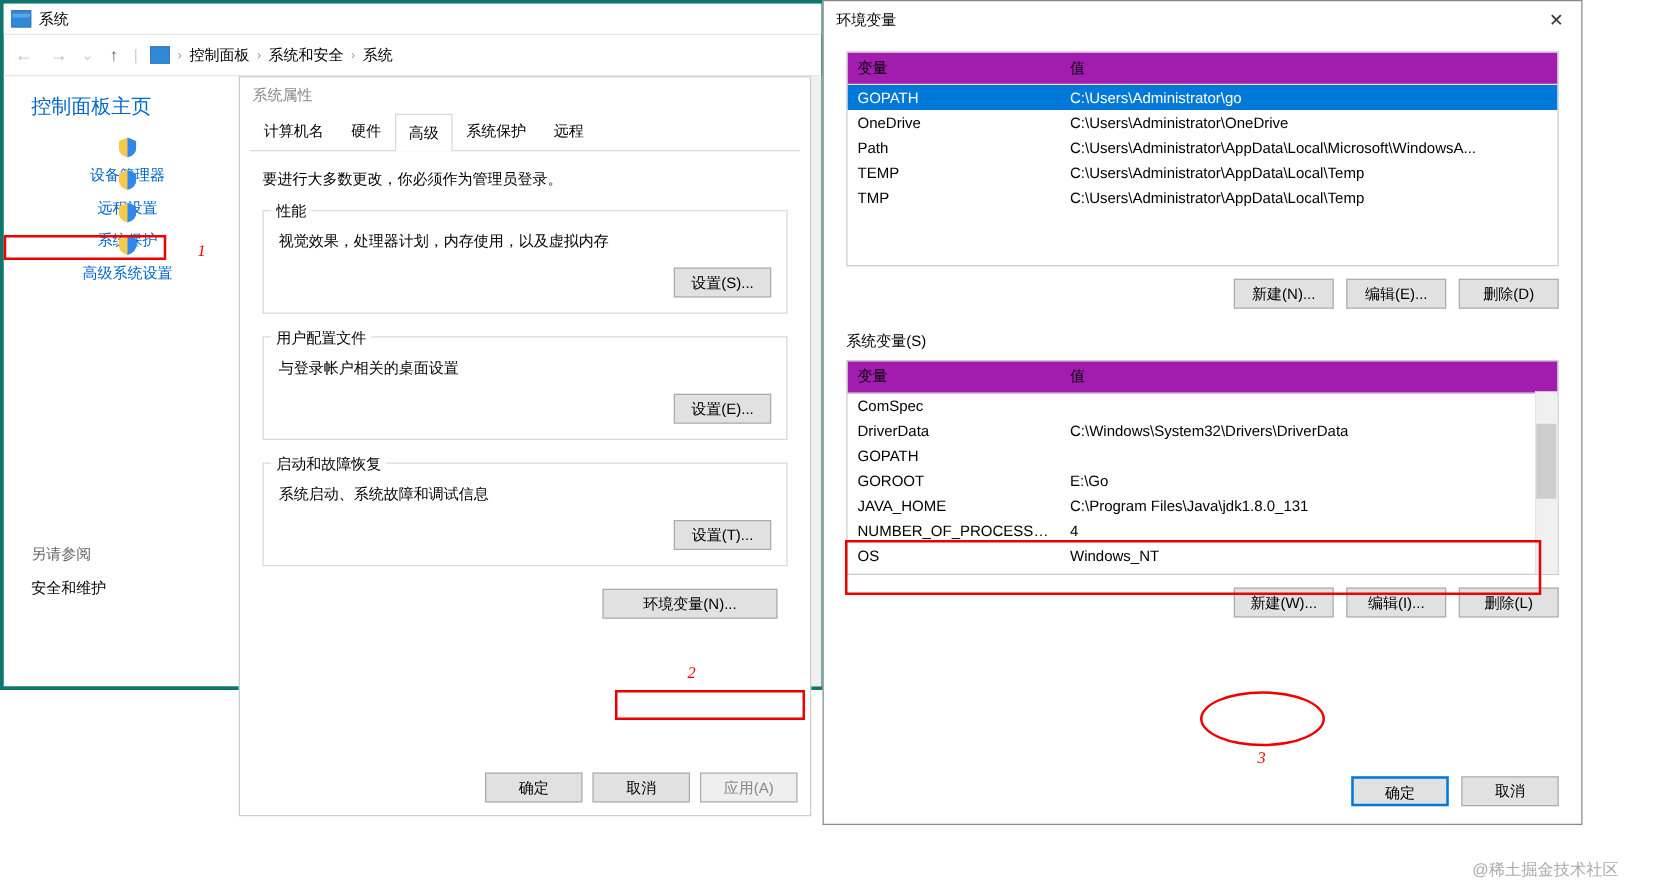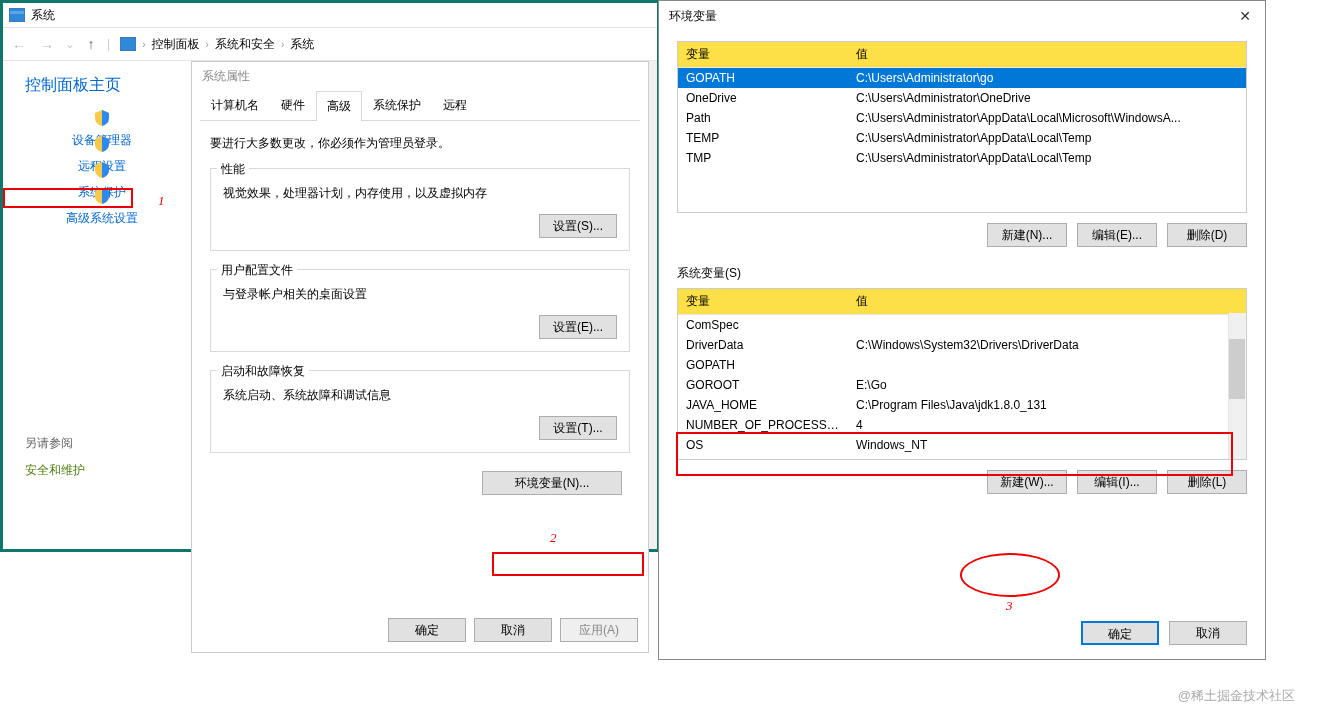--- a/index.html
+++ b/index.html
@@ -20,21 +20,21 @@
     .bc-item { color: #000; }
 
     .system-body { display: flex; height: calc(100% - 58px); }
     .sidebar { width: 188px; padding: 14px 0 0 0; }
     .sidebar-home { color: #0066cc; font-size: 16px; margin: 0 0 14px 22px; }
     .sidebar-item { display: flex; align-items: center; gap: 6px; margin: 6px 0 6px 10px; color: #0066cc; font-size: 12px; height: 20px; flex-direction: column; }
     .shield { width: 14px; height: 16px; position: relative; }
     .shield svg { width: 14px; height: 16px; }
     .sidebar-bottom { position: absolute; bottom: 70px; left: 0; width: 188px; padding-left: 22px; }
     .sidebar-bottom .label { color: #666; font-size: 12px; margin-bottom: 10px; }
-    .sidebar-bottom .link { color: #4d7c0f; font-size: 12px; }
+    .sidebar-bottom .link { color: #000000; font-size: 12px; }
 
     .main-area { flex: 1; background: #f0f0f0; padding: 10px 0 0 0; position: relative; }
 
     
     .sysprop { position: absolute; left: 0; top: 0; width: 458px; height: 592px; background: #fff; border: 1px solid #ccc; }
     .sysprop-title { height: 28px; display: flex; align-items: center; padding: 0 10px; font-size: 12px; color: #888; }
     .tab-row { display: flex; border-bottom: 1px solid #d9d9d9; margin: 0 8px; }
     .tab { padding: 6px 10px; font-size: 12px; color: #000; border: 1px solid transparent; border-bottom: none; cursor: default; }
     .tab.active { border-color: #d9d9d9; background: #fff; position: relative; top: 1px; }
     .sysprop-body { padding: 14px 18px; }
@@ -50,21 +50,21 @@
     .dialog-buttons { position: absolute; bottom: 10px; right: 10px; display: flex; gap: 8px; }
 
     
     .env-window { position: absolute; left: 658px; top: 0; width: 608px; height: 660px; background: #fff; border: 1px solid #888; }
     .env-title { height: 30px; display: flex; align-items: center; justify-content: space-between; padding: 0 10px; font-size: 12px; }
     .env-close { font-size: 14px; color: #333; width: 20px; text-align: center; }
     .env-body { padding: 10px 18px; }
     .group-label { font-size: 12px; margin: 6px 0 6px 0; }
     .var-table { border: 1px solid #ccc; height: 172px; overflow: hidden; background: #fff; }
     .var-table.sys { height: 172px; position: relative; }
-    .vt-head { display: flex; border-bottom: 1px solid #e5e5e5; background: #fde047; }
+    .vt-head { display: flex; border-bottom: 1px solid #e5e5e5; background: #a21caf; }
     .vt-head .col1 { width: 170px; padding: 4px 8px; font-size: 12px; }
     .vt-head .col2 { flex: 1; padding: 4px 8px; font-size: 12px; }
     .vt-row { display: flex; font-size: 12px; }
     .vt-row .col1 { width: 170px; padding: 3px 8px; white-space: nowrap; overflow: hidden; text-overflow: ellipsis; }
     .vt-row .col2 { flex: 1; padding: 3px 8px; white-space: nowrap; overflow: hidden; text-overflow: ellipsis; }
     .vt-row.selected { background: #0078d7; color: #fff; }
     .scroll-handle { position: absolute; right: 1px; top: 26px; width: 16px; height: 60px; background: #cdcdcd; }
     .scroll-track { position: absolute; right: 0; top: 24px; bottom: 0; width: 18px; background: #f0f0f0; border-left: 1px solid #e5e5e5; }
     .btn-row3 { text-align: right; margin: 10px 0 18px 0; display: flex; justify-content: flex-end; gap: 10px; }
     .btn-row3 .btn { min-width: 80px; }

